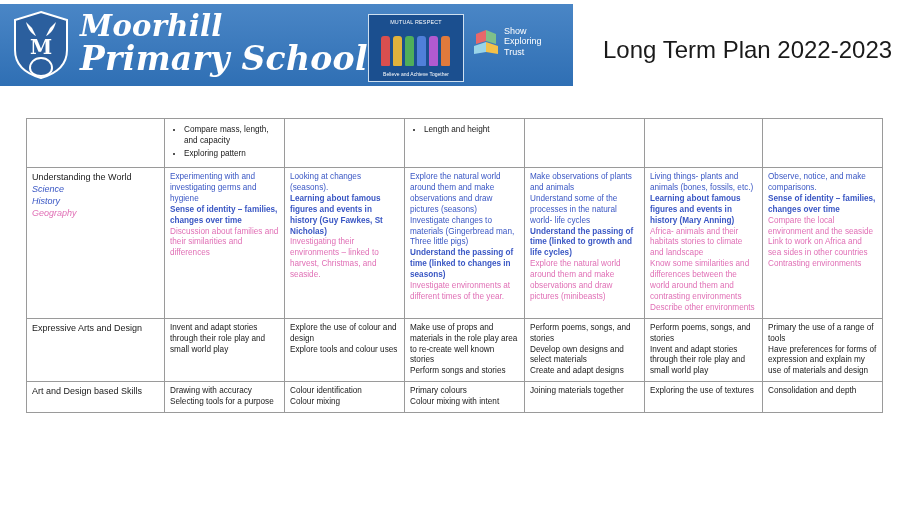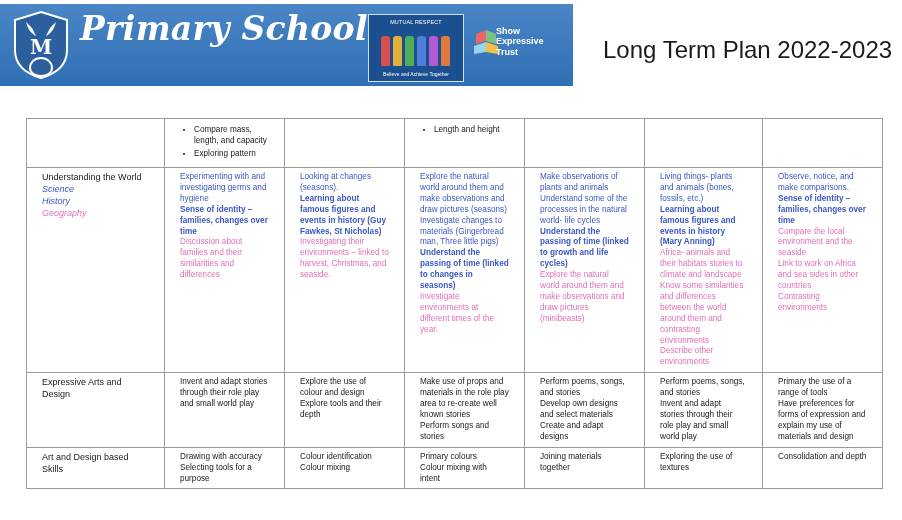--- a/index.html
+++ b/index.html
@@ -83,21 +83,21 @@
     height: 56px;
     color: #ffffff;
     font-size: 9px;
     line-height: 1.15;
   }
   .trust .mark {
     position: absolute;
     left: 0; top: 8px;
     width: 28px; height: 26px;
   }
-  .trust .tx { position:absolute; left: 24px; top: 6px; font-weight: bold; }
+  .trust .tx { position:absolute; left: 32px; top: 6px; font-weight: normal; }
 
   .doc-title {
     position: absolute;
     left: 603px;
     top: 36px;
     font-size: 24px;
     color: #1a1a1a;
     font-family: Liberation Sans, sans-serif;
   }
 
@@ -109,21 +109,21 @@
     width: 856px;
   }
   table {
     border-collapse: collapse;
     table-layout: fixed;
     width: 856px;
   }
   td {
     border: 1px solid #9a9a9a;
     vertical-align: top;
-    padding: 4px 15px;
+    padding: 4px 5px;
     font-size: 8.2px;
     line-height: 1.33;
     color: #1a1a1a;
   }
   col.c0 { width: 138px; }
   col.c1 { width: 120px; }
   col.c2 { width: 120px; }
   col.c3 { width: 120px; }
   col.c4 { width: 120px; }
   col.c5 { width: 118px; }
@@ -160,20 +160,21 @@
 
     <svg class="crest" viewBox="0 0 62 70">
       <path d="M31 2 L57 10 L57 40 C57 56 45 64 31 68 C17 64 5 56 5 40 L5 10 Z" fill="#2b5f9e" stroke="#ffffff" stroke-width="2"></path>
       <path d="M16 12 C18 20 22 24 26 26 L22 18 Z" fill="#ffffff"></path>
       <path d="M46 12 C44 20 40 24 36 26 L40 18 Z" fill="#ffffff"></path>
       <text x="31" y="44" font-size="20" font-family="DejaVu Serif, serif" fill="#ffffff" text-anchor="middle" font-weight="bold">M</text>
       <path d="M31 48 C24 48 20 53 20 58 C20 63 25 66 31 66 C37 66 42 63 42 58 C42 53 38 48 31 48 Z" fill="none" stroke="#ffffff" stroke-width="2"></path>
     </svg>
 
     <div class="school-name">
+      <span class="line1">Moorhill</span>
       <span class="line2">Primary School</span>
     </div>
 
     <div class="badge-mutual">
       <div class="b-top">MUTUAL RESPECT</div>
       <div class="crayons">
         <div class="crayon" style="left:2px;  background:#d94f4f;"></div>
         <div class="crayon" style="left:14px; background:#e0b23c;"></div>
         <div class="crayon" style="left:26px; background:#4fae5a;"></div>
         <div class="crayon" style="left:38px; background:#4f7fd9;"></div>
@@ -185,21 +186,21 @@
 
     <div class="trust">
       <svg class="mark" viewBox="0 0 28 26">
         <path d="M2 18 L14 14 L14 24 L2 26 Z" fill="#9ad4e8"></path>
         <path d="M26 18 L14 14 L14 24 L26 26 Z" fill="#f3c04a"></path>
         <path d="M4 6 L14 2 L14 13 L4 16 Z" fill="#e8686a"></path>
         <path d="M24 6 L14 2 L14 13 L24 16 Z" fill="#7fc08a"></path>
       </svg>
       <div class="tx">
         <div>Show</div>
-        <div>Expressive</div>
+        <div>Exploring</div>
         <div>Trust</div>
       </div>
     </div>
   </div>
 
   <div class="doc-title">Long Term Plan 2022-2023</div>
 </div>
 
 <div class="table-wrap">
   <table>
@@ -277,21 +278,21 @@
         </tr>
         <tr>
           <td class="rowhead">
             <span class="ln">Expressive Arts and Design</span>
           </td>
           <td>
             <span class="ln black">Invent and adapt stories through their role play and small world play</span>
           </td>
           <td>
             <span class="ln black">Explore the use of colour and design</span>
-            <span class="ln black">Explore tools and their depth</span>
+            <span class="ln black">Explore tools and colour uses</span>
           </td>
           <td>
             <span class="ln black">Make use of props and materials in the role play area to re-create well known stories</span>
             <span class="ln black">Perform songs and stories</span>
           </td>
           <td>
             <span class="ln black">Perform poems, songs, and stories</span>
             <span class="ln black">Develop own designs and select materials</span>
             <span class="ln black">Create and adapt designs</span>
           </td>

